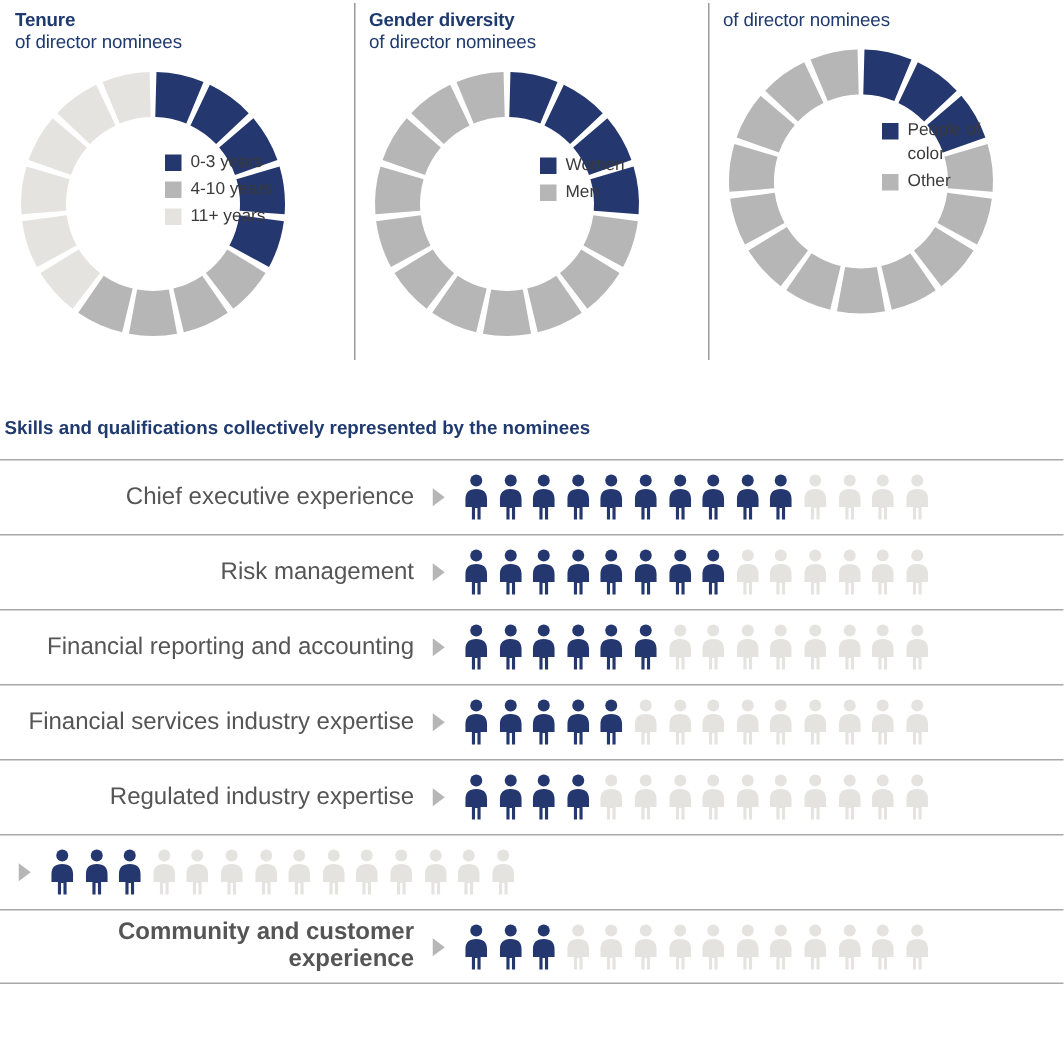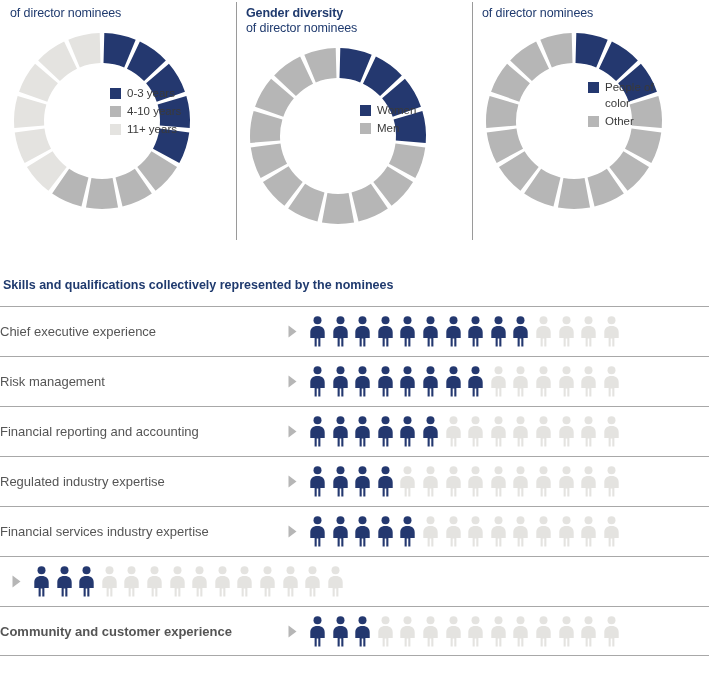--- a/index.html
+++ b/index.html
@@ -101,22 +101,22 @@
   .skill-row {
     display: flex;
     align-items: center;
     height: 50px;
     border-top: 1px solid #a8a8a8;
     box-sizing: border-box;
   }
   .skill-row.last { border-bottom: 1px solid #a8a8a8; font-weight: bold; }
   .skill-label {
     width: 276px;
-    text-align: left;
-    font-size: 13px;
+    text-align: right;
+    font-size: 16px;
     color: #555555;
     padding-right: 0px;
     box-sizing: border-box;
   }
   .skill-arrow {
     width: 32px;
     display: flex;
     justify-content: center;
     align-items: center;
   }
@@ -127,20 +127,21 @@
     gap: 3.6px;
   }
   .person svg { display: block; }
 </style>
 </head>
 <body>
 
 <div id="donut-section">
     <div class="donut-panel">
       <div class="panel-title">
+        <span class="line1">Tenure</span>
         <span class="line2">of director nominees</span>
       </div>
       <div class="donut-wrap">
         <svg width="192" height="192" viewBox="0 0 192 192">
           <path d="M 98.30357145109284 8.030155402150967 A 88 88 0 0 1 129.6761420481279 14.698601139006769 L 118.19563907717522 42.41498711434537 A 58 58 0 0 0 97.51826300185664 38.01987515141768 Z" fill="#24386f"></path>
           <path d="M 133.88497651912996 16.572494977212273 A 88 88 0 0 1 159.8329446490813 35.42479733894966 L 138.07171351871267 56.075434609762276 A 58 58 0 0 0 120.96964361488112 43.65005350770809 Z" fill="#24386f"></path>
           <path d="M 162.9157249728027 38.84857174694384 A 88 88 0 0 1 178.95245121611168 66.62499638742815 L 150.67320648334635 76.63920216444129 A 58 58 0 0 0 140.10354600480179 58.332013196849346 Z" fill="#24386f"></path>
           <path d="M 180.376136668401 71.00664966605481 A 88 88 0 0 1 183.72872536851526 102.90440042405035 L 153.82120535652143 100.550627552215 A 58 58 0 0 0 151.6115446223552 79.52711000717248 Z" fill="#24386f"></path>
           <path d="M 183.24714780089533 107.48630491536454 A 88 88 0 0 1 173.33590591425295 137.98997090284553 L 146.971392534394 123.67520809505729 A 58 58 0 0 0 153.503801959681 103.570519148763 Z" fill="#24386f"></path>
           <path d="M 171.0323344631601 141.9798736950035 A 88 88 0 0 1 149.5710057527674 165.8150939456287 L 131.3081628825058 142.01449373689164 A 58 58 0 0 0 145.45312953253733 126.30491675352503 Z" fill="#b6b6b6"></path>
@@ -521,20 +522,114 @@
           </span>
           <span class="person">
             <svg width="19" height="31" viewBox="0 0 19 31">
               <circle cx="9.5" cy="4.3" r="4.0" fill="#e4e3e0"></circle>
               <path d="M9.5 10 C4.6 10 2.3 12.4 2.3 16.6 L2.3 22.0 L6.6 22.0 L6.6 30.4 L8.7 30.4 L8.7 22.6 L10.3 22.6 L10.3 30.4 L12.4 30.4 L12.4 22.0 L16.7 22.0 L16.7 16.6 C16.7 12.4 14.4 10 9.5 10 Z" fill="#e4e3e0"></path>
             </svg>
           </span>
         </div>
       </div>
       <div class="skill-row">
+        <div class="skill-label">Financial services industry expertise</div>
+        <div class="skill-arrow">
+          <svg width="9" height="13" viewBox="0 0 9 13">
+            <path d="M0.5 0.5 L8.5 6.5 L0.5 12.5 Z" fill="#b6b6b6"></path>
+          </svg>
+        </div>
+        <div class="people">
+          <span class="person">
+            <svg width="19" height="31" viewBox="0 0 19 31">
+              <circle cx="9.5" cy="4.3" r="4.0" fill="#24386f"></circle>
+              <path d="M9.5 10 C4.6 10 2.3 12.4 2.3 16.6 L2.3 22.0 L6.6 22.0 L6.6 30.4 L8.7 30.4 L8.7 22.6 L10.3 22.6 L10.3 30.4 L12.4 30.4 L12.4 22.0 L16.7 22.0 L16.7 16.6 C16.7 12.4 14.4 10 9.5 10 Z" fill="#24386f"></path>
+            </svg>
+          </span>
+          <span class="person">
+            <svg width="19" height="31" viewBox="0 0 19 31">
+              <circle cx="9.5" cy="4.3" r="4.0" fill="#24386f"></circle>
+              <path d="M9.5 10 C4.6 10 2.3 12.4 2.3 16.6 L2.3 22.0 L6.6 22.0 L6.6 30.4 L8.7 30.4 L8.7 22.6 L10.3 22.6 L10.3 30.4 L12.4 30.4 L12.4 22.0 L16.7 22.0 L16.7 16.6 C16.7 12.4 14.4 10 9.5 10 Z" fill="#24386f"></path>
+            </svg>
+          </span>
+          <span class="person">
+            <svg width="19" height="31" viewBox="0 0 19 31">
+              <circle cx="9.5" cy="4.3" r="4.0" fill="#24386f"></circle>
+              <path d="M9.5 10 C4.6 10 2.3 12.4 2.3 16.6 L2.3 22.0 L6.6 22.0 L6.6 30.4 L8.7 30.4 L8.7 22.6 L10.3 22.6 L10.3 30.4 L12.4 30.4 L12.4 22.0 L16.7 22.0 L16.7 16.6 C16.7 12.4 14.4 10 9.5 10 Z" fill="#24386f"></path>
+            </svg>
+          </span>
+          <span class="person">
+            <svg width="19" height="31" viewBox="0 0 19 31">
+              <circle cx="9.5" cy="4.3" r="4.0" fill="#24386f"></circle>
+              <path d="M9.5 10 C4.6 10 2.3 12.4 2.3 16.6 L2.3 22.0 L6.6 22.0 L6.6 30.4 L8.7 30.4 L8.7 22.6 L10.3 22.6 L10.3 30.4 L12.4 30.4 L12.4 22.0 L16.7 22.0 L16.7 16.6 C16.7 12.4 14.4 10 9.5 10 Z" fill="#24386f"></path>
+            </svg>
+          </span>
+          <span class="person">
+            <svg width="19" height="31" viewBox="0 0 19 31">
+              <circle cx="9.5" cy="4.3" r="4.0" fill="#24386f"></circle>
+              <path d="M9.5 10 C4.6 10 2.3 12.4 2.3 16.6 L2.3 22.0 L6.6 22.0 L6.6 30.4 L8.7 30.4 L8.7 22.6 L10.3 22.6 L10.3 30.4 L12.4 30.4 L12.4 22.0 L16.7 22.0 L16.7 16.6 C16.7 12.4 14.4 10 9.5 10 Z" fill="#24386f"></path>
+            </svg>
+          </span>
+          <span class="person">
+            <svg width="19" height="31" viewBox="0 0 19 31">
+              <circle cx="9.5" cy="4.3" r="4.0" fill="#e4e3e0"></circle>
+              <path d="M9.5 10 C4.6 10 2.3 12.4 2.3 16.6 L2.3 22.0 L6.6 22.0 L6.6 30.4 L8.7 30.4 L8.7 22.6 L10.3 22.6 L10.3 30.4 L12.4 30.4 L12.4 22.0 L16.7 22.0 L16.7 16.6 C16.7 12.4 14.4 10 9.5 10 Z" fill="#e4e3e0"></path>
+            </svg>
+          </span>
+          <span class="person">
+            <svg width="19" height="31" viewBox="0 0 19 31">
+              <circle cx="9.5" cy="4.3" r="4.0" fill="#e4e3e0"></circle>
+              <path d="M9.5 10 C4.6 10 2.3 12.4 2.3 16.6 L2.3 22.0 L6.6 22.0 L6.6 30.4 L8.7 30.4 L8.7 22.6 L10.3 22.6 L10.3 30.4 L12.4 30.4 L12.4 22.0 L16.7 22.0 L16.7 16.6 C16.7 12.4 14.4 10 9.5 10 Z" fill="#e4e3e0"></path>
+            </svg>
+          </span>
+          <span class="person">
+            <svg width="19" height="31" viewBox="0 0 19 31">
+              <circle cx="9.5" cy="4.3" r="4.0" fill="#e4e3e0"></circle>
+              <path d="M9.5 10 C4.6 10 2.3 12.4 2.3 16.6 L2.3 22.0 L6.6 22.0 L6.6 30.4 L8.7 30.4 L8.7 22.6 L10.3 22.6 L10.3 30.4 L12.4 30.4 L12.4 22.0 L16.7 22.0 L16.7 16.6 C16.7 12.4 14.4 10 9.5 10 Z" fill="#e4e3e0"></path>
+            </svg>
+          </span>
+          <span class="person">
+            <svg width="19" height="31" viewBox="0 0 19 31">
+              <circle cx="9.5" cy="4.3" r="4.0" fill="#e4e3e0"></circle>
+              <path d="M9.5 10 C4.6 10 2.3 12.4 2.3 16.6 L2.3 22.0 L6.6 22.0 L6.6 30.4 L8.7 30.4 L8.7 22.6 L10.3 22.6 L10.3 30.4 L12.4 30.4 L12.4 22.0 L16.7 22.0 L16.7 16.6 C16.7 12.4 14.4 10 9.5 10 Z" fill="#e4e3e0"></path>
+            </svg>
+          </span>
+          <span class="person">
+            <svg width="19" height="31" viewBox="0 0 19 31">
+              <circle cx="9.5" cy="4.3" r="4.0" fill="#e4e3e0"></circle>
+              <path d="M9.5 10 C4.6 10 2.3 12.4 2.3 16.6 L2.3 22.0 L6.6 22.0 L6.6 30.4 L8.7 30.4 L8.7 22.6 L10.3 22.6 L10.3 30.4 L12.4 30.4 L12.4 22.0 L16.7 22.0 L16.7 16.6 C16.7 12.4 14.4 10 9.5 10 Z" fill="#e4e3e0"></path>
+            </svg>
+          </span>
+          <span class="person">
+            <svg width="19" height="31" viewBox="0 0 19 31">
+              <circle cx="9.5" cy="4.3" r="4.0" fill="#e4e3e0"></circle>
+              <path d="M9.5 10 C4.6 10 2.3 12.4 2.3 16.6 L2.3 22.0 L6.6 22.0 L6.6 30.4 L8.7 30.4 L8.7 22.6 L10.3 22.6 L10.3 30.4 L12.4 30.4 L12.4 22.0 L16.7 22.0 L16.7 16.6 C16.7 12.4 14.4 10 9.5 10 Z" fill="#e4e3e0"></path>
+            </svg>
+          </span>
+          <span class="person">
+            <svg width="19" height="31" viewBox="0 0 19 31">
+              <circle cx="9.5" cy="4.3" r="4.0" fill="#e4e3e0"></circle>
+              <path d="M9.5 10 C4.6 10 2.3 12.4 2.3 16.6 L2.3 22.0 L6.6 22.0 L6.6 30.4 L8.7 30.4 L8.7 22.6 L10.3 22.6 L10.3 30.4 L12.4 30.4 L12.4 22.0 L16.7 22.0 L16.7 16.6 C16.7 12.4 14.4 10 9.5 10 Z" fill="#e4e3e0"></path>
+            </svg>
+          </span>
+          <span class="person">
+            <svg width="19" height="31" viewBox="0 0 19 31">
+              <circle cx="9.5" cy="4.3" r="4.0" fill="#e4e3e0"></circle>
+              <path d="M9.5 10 C4.6 10 2.3 12.4 2.3 16.6 L2.3 22.0 L6.6 22.0 L6.6 30.4 L8.7 30.4 L8.7 22.6 L10.3 22.6 L10.3 30.4 L12.4 30.4 L12.4 22.0 L16.7 22.0 L16.7 16.6 C16.7 12.4 14.4 10 9.5 10 Z" fill="#e4e3e0"></path>
+            </svg>
+          </span>
+          <span class="person">
+            <svg width="19" height="31" viewBox="0 0 19 31">
+              <circle cx="9.5" cy="4.3" r="4.0" fill="#e4e3e0"></circle>
+              <path d="M9.5 10 C4.6 10 2.3 12.4 2.3 16.6 L2.3 22.0 L6.6 22.0 L6.6 30.4 L8.7 30.4 L8.7 22.6 L10.3 22.6 L10.3 30.4 L12.4 30.4 L12.4 22.0 L16.7 22.0 L16.7 16.6 C16.7 12.4 14.4 10 9.5 10 Z" fill="#e4e3e0"></path>
+            </svg>
+          </span>
+        </div>
+      </div>
+      <div class="skill-row">
         <div class="skill-label">Regulated industry expertise</div>
         <div class="skill-arrow">
           <svg width="9" height="13" viewBox="0 0 9 13">
             <path d="M0.5 0.5 L8.5 6.5 L0.5 12.5 Z" fill="#b6b6b6"></path>
           </svg>
         </div>
         <div class="people">
           <span class="person">
             <svg width="19" height="31" viewBox="0 0 19 31">
               <circle cx="9.5" cy="4.3" r="4.0" fill="#24386f"></circle>
@@ -556,114 +651,20 @@
           <span class="person">
             <svg width="19" height="31" viewBox="0 0 19 31">
               <circle cx="9.5" cy="4.3" r="4.0" fill="#24386f"></circle>
               <path d="M9.5 10 C4.6 10 2.3 12.4 2.3 16.6 L2.3 22.0 L6.6 22.0 L6.6 30.4 L8.7 30.4 L8.7 22.6 L10.3 22.6 L10.3 30.4 L12.4 30.4 L12.4 22.0 L16.7 22.0 L16.7 16.6 C16.7 12.4 14.4 10 9.5 10 Z" fill="#24386f"></path>
             </svg>
           </span>
           <span class="person">
             <svg width="19" height="31" viewBox="0 0 19 31">
               <circle cx="9.5" cy="4.3" r="4.0" fill="#e4e3e0"></circle>
               <path d="M9.5 10 C4.6 10 2.3 12.4 2.3 16.6 L2.3 22.0 L6.6 22.0 L6.6 30.4 L8.7 30.4 L8.7 22.6 L10.3 22.6 L10.3 30.4 L12.4 30.4 L12.4 22.0 L16.7 22.0 L16.7 16.6 C16.7 12.4 14.4 10 9.5 10 Z" fill="#e4e3e0"></path>
-            </svg>
-          </span>
-          <span class="person">
-            <svg width="19" height="31" viewBox="0 0 19 31">
-              <circle cx="9.5" cy="4.3" r="4.0" fill="#e4e3e0"></circle>
-              <path d="M9.5 10 C4.6 10 2.3 12.4 2.3 16.6 L2.3 22.0 L6.6 22.0 L6.6 30.4 L8.7 30.4 L8.7 22.6 L10.3 22.6 L10.3 30.4 L12.4 30.4 L12.4 22.0 L16.7 22.0 L16.7 16.6 C16.7 12.4 14.4 10 9.5 10 Z" fill="#e4e3e0"></path>
-            </svg>
-          </span>
-          <span class="person">
-            <svg width="19" height="31" viewBox="0 0 19 31">
-              <circle cx="9.5" cy="4.3" r="4.0" fill="#e4e3e0"></circle>
-              <path d="M9.5 10 C4.6 10 2.3 12.4 2.3 16.6 L2.3 22.0 L6.6 22.0 L6.6 30.4 L8.7 30.4 L8.7 22.6 L10.3 22.6 L10.3 30.4 L12.4 30.4 L12.4 22.0 L16.7 22.0 L16.7 16.6 C16.7 12.4 14.4 10 9.5 10 Z" fill="#e4e3e0"></path>
-            </svg>
-          </span>
-          <span class="person">
-            <svg width="19" height="31" viewBox="0 0 19 31">
-              <circle cx="9.5" cy="4.3" r="4.0" fill="#e4e3e0"></circle>
-              <path d="M9.5 10 C4.6 10 2.3 12.4 2.3 16.6 L2.3 22.0 L6.6 22.0 L6.6 30.4 L8.7 30.4 L8.7 22.6 L10.3 22.6 L10.3 30.4 L12.4 30.4 L12.4 22.0 L16.7 22.0 L16.7 16.6 C16.7 12.4 14.4 10 9.5 10 Z" fill="#e4e3e0"></path>
-            </svg>
-          </span>
-          <span class="person">
-            <svg width="19" height="31" viewBox="0 0 19 31">
-              <circle cx="9.5" cy="4.3" r="4.0" fill="#e4e3e0"></circle>
-              <path d="M9.5 10 C4.6 10 2.3 12.4 2.3 16.6 L2.3 22.0 L6.6 22.0 L6.6 30.4 L8.7 30.4 L8.7 22.6 L10.3 22.6 L10.3 30.4 L12.4 30.4 L12.4 22.0 L16.7 22.0 L16.7 16.6 C16.7 12.4 14.4 10 9.5 10 Z" fill="#e4e3e0"></path>
-            </svg>
-          </span>
-          <span class="person">
-            <svg width="19" height="31" viewBox="0 0 19 31">
-              <circle cx="9.5" cy="4.3" r="4.0" fill="#e4e3e0"></circle>
-              <path d="M9.5 10 C4.6 10 2.3 12.4 2.3 16.6 L2.3 22.0 L6.6 22.0 L6.6 30.4 L8.7 30.4 L8.7 22.6 L10.3 22.6 L10.3 30.4 L12.4 30.4 L12.4 22.0 L16.7 22.0 L16.7 16.6 C16.7 12.4 14.4 10 9.5 10 Z" fill="#e4e3e0"></path>
-            </svg>
-          </span>
-          <span class="person">
-            <svg width="19" height="31" viewBox="0 0 19 31">
-              <circle cx="9.5" cy="4.3" r="4.0" fill="#e4e3e0"></circle>
-              <path d="M9.5 10 C4.6 10 2.3 12.4 2.3 16.6 L2.3 22.0 L6.6 22.0 L6.6 30.4 L8.7 30.4 L8.7 22.6 L10.3 22.6 L10.3 30.4 L12.4 30.4 L12.4 22.0 L16.7 22.0 L16.7 16.6 C16.7 12.4 14.4 10 9.5 10 Z" fill="#e4e3e0"></path>
-            </svg>
-          </span>
-          <span class="person">
-            <svg width="19" height="31" viewBox="0 0 19 31">
-              <circle cx="9.5" cy="4.3" r="4.0" fill="#e4e3e0"></circle>
-              <path d="M9.5 10 C4.6 10 2.3 12.4 2.3 16.6 L2.3 22.0 L6.6 22.0 L6.6 30.4 L8.7 30.4 L8.7 22.6 L10.3 22.6 L10.3 30.4 L12.4 30.4 L12.4 22.0 L16.7 22.0 L16.7 16.6 C16.7 12.4 14.4 10 9.5 10 Z" fill="#e4e3e0"></path>
-            </svg>
-          </span>
-          <span class="person">
-            <svg width="19" height="31" viewBox="0 0 19 31">
-              <circle cx="9.5" cy="4.3" r="4.0" fill="#e4e3e0"></circle>
-              <path d="M9.5 10 C4.6 10 2.3 12.4 2.3 16.6 L2.3 22.0 L6.6 22.0 L6.6 30.4 L8.7 30.4 L8.7 22.6 L10.3 22.6 L10.3 30.4 L12.4 30.4 L12.4 22.0 L16.7 22.0 L16.7 16.6 C16.7 12.4 14.4 10 9.5 10 Z" fill="#e4e3e0"></path>
-            </svg>
-          </span>
-          <span class="person">
-            <svg width="19" height="31" viewBox="0 0 19 31">
-              <circle cx="9.5" cy="4.3" r="4.0" fill="#e4e3e0"></circle>
-              <path d="M9.5 10 C4.6 10 2.3 12.4 2.3 16.6 L2.3 22.0 L6.6 22.0 L6.6 30.4 L8.7 30.4 L8.7 22.6 L10.3 22.6 L10.3 30.4 L12.4 30.4 L12.4 22.0 L16.7 22.0 L16.7 16.6 C16.7 12.4 14.4 10 9.5 10 Z" fill="#e4e3e0"></path>
-            </svg>
-          </span>
-        </div>
-      </div>
-      <div class="skill-row">
-        <div class="skill-label">Financial services industry expertise</div>
-        <div class="skill-arrow">
-          <svg width="9" height="13" viewBox="0 0 9 13">
-            <path d="M0.5 0.5 L8.5 6.5 L0.5 12.5 Z" fill="#b6b6b6"></path>
-          </svg>
-        </div>
-        <div class="people">
-          <span class="person">
-            <svg width="19" height="31" viewBox="0 0 19 31">
-              <circle cx="9.5" cy="4.3" r="4.0" fill="#24386f"></circle>
-              <path d="M9.5 10 C4.6 10 2.3 12.4 2.3 16.6 L2.3 22.0 L6.6 22.0 L6.6 30.4 L8.7 30.4 L8.7 22.6 L10.3 22.6 L10.3 30.4 L12.4 30.4 L12.4 22.0 L16.7 22.0 L16.7 16.6 C16.7 12.4 14.4 10 9.5 10 Z" fill="#24386f"></path>
-            </svg>
-          </span>
-          <span class="person">
-            <svg width="19" height="31" viewBox="0 0 19 31">
-              <circle cx="9.5" cy="4.3" r="4.0" fill="#24386f"></circle>
-              <path d="M9.5 10 C4.6 10 2.3 12.4 2.3 16.6 L2.3 22.0 L6.6 22.0 L6.6 30.4 L8.7 30.4 L8.7 22.6 L10.3 22.6 L10.3 30.4 L12.4 30.4 L12.4 22.0 L16.7 22.0 L16.7 16.6 C16.7 12.4 14.4 10 9.5 10 Z" fill="#24386f"></path>
-            </svg>
-          </span>
-          <span class="person">
-            <svg width="19" height="31" viewBox="0 0 19 31">
-              <circle cx="9.5" cy="4.3" r="4.0" fill="#24386f"></circle>
-              <path d="M9.5 10 C4.6 10 2.3 12.4 2.3 16.6 L2.3 22.0 L6.6 22.0 L6.6 30.4 L8.7 30.4 L8.7 22.6 L10.3 22.6 L10.3 30.4 L12.4 30.4 L12.4 22.0 L16.7 22.0 L16.7 16.6 C16.7 12.4 14.4 10 9.5 10 Z" fill="#24386f"></path>
-            </svg>
-          </span>
-          <span class="person">
-            <svg width="19" height="31" viewBox="0 0 19 31">
-              <circle cx="9.5" cy="4.3" r="4.0" fill="#24386f"></circle>
-              <path d="M9.5 10 C4.6 10 2.3 12.4 2.3 16.6 L2.3 22.0 L6.6 22.0 L6.6 30.4 L8.7 30.4 L8.7 22.6 L10.3 22.6 L10.3 30.4 L12.4 30.4 L12.4 22.0 L16.7 22.0 L16.7 16.6 C16.7 12.4 14.4 10 9.5 10 Z" fill="#24386f"></path>
-            </svg>
-          </span>
-          <span class="person">
-            <svg width="19" height="31" viewBox="0 0 19 31">
-              <circle cx="9.5" cy="4.3" r="4.0" fill="#24386f"></circle>
-              <path d="M9.5 10 C4.6 10 2.3 12.4 2.3 16.6 L2.3 22.0 L6.6 22.0 L6.6 30.4 L8.7 30.4 L8.7 22.6 L10.3 22.6 L10.3 30.4 L12.4 30.4 L12.4 22.0 L16.7 22.0 L16.7 16.6 C16.7 12.4 14.4 10 9.5 10 Z" fill="#24386f"></path>
             </svg>
           </span>
           <span class="person">
             <svg width="19" height="31" viewBox="0 0 19 31">
               <circle cx="9.5" cy="4.3" r="4.0" fill="#e4e3e0"></circle>
               <path d="M9.5 10 C4.6 10 2.3 12.4 2.3 16.6 L2.3 22.0 L6.6 22.0 L6.6 30.4 L8.7 30.4 L8.7 22.6 L10.3 22.6 L10.3 30.4 L12.4 30.4 L12.4 22.0 L16.7 22.0 L16.7 16.6 C16.7 12.4 14.4 10 9.5 10 Z" fill="#e4e3e0"></path>
             </svg>
           </span>
           <span class="person">
             <svg width="19" height="31" viewBox="0 0 19 31">

